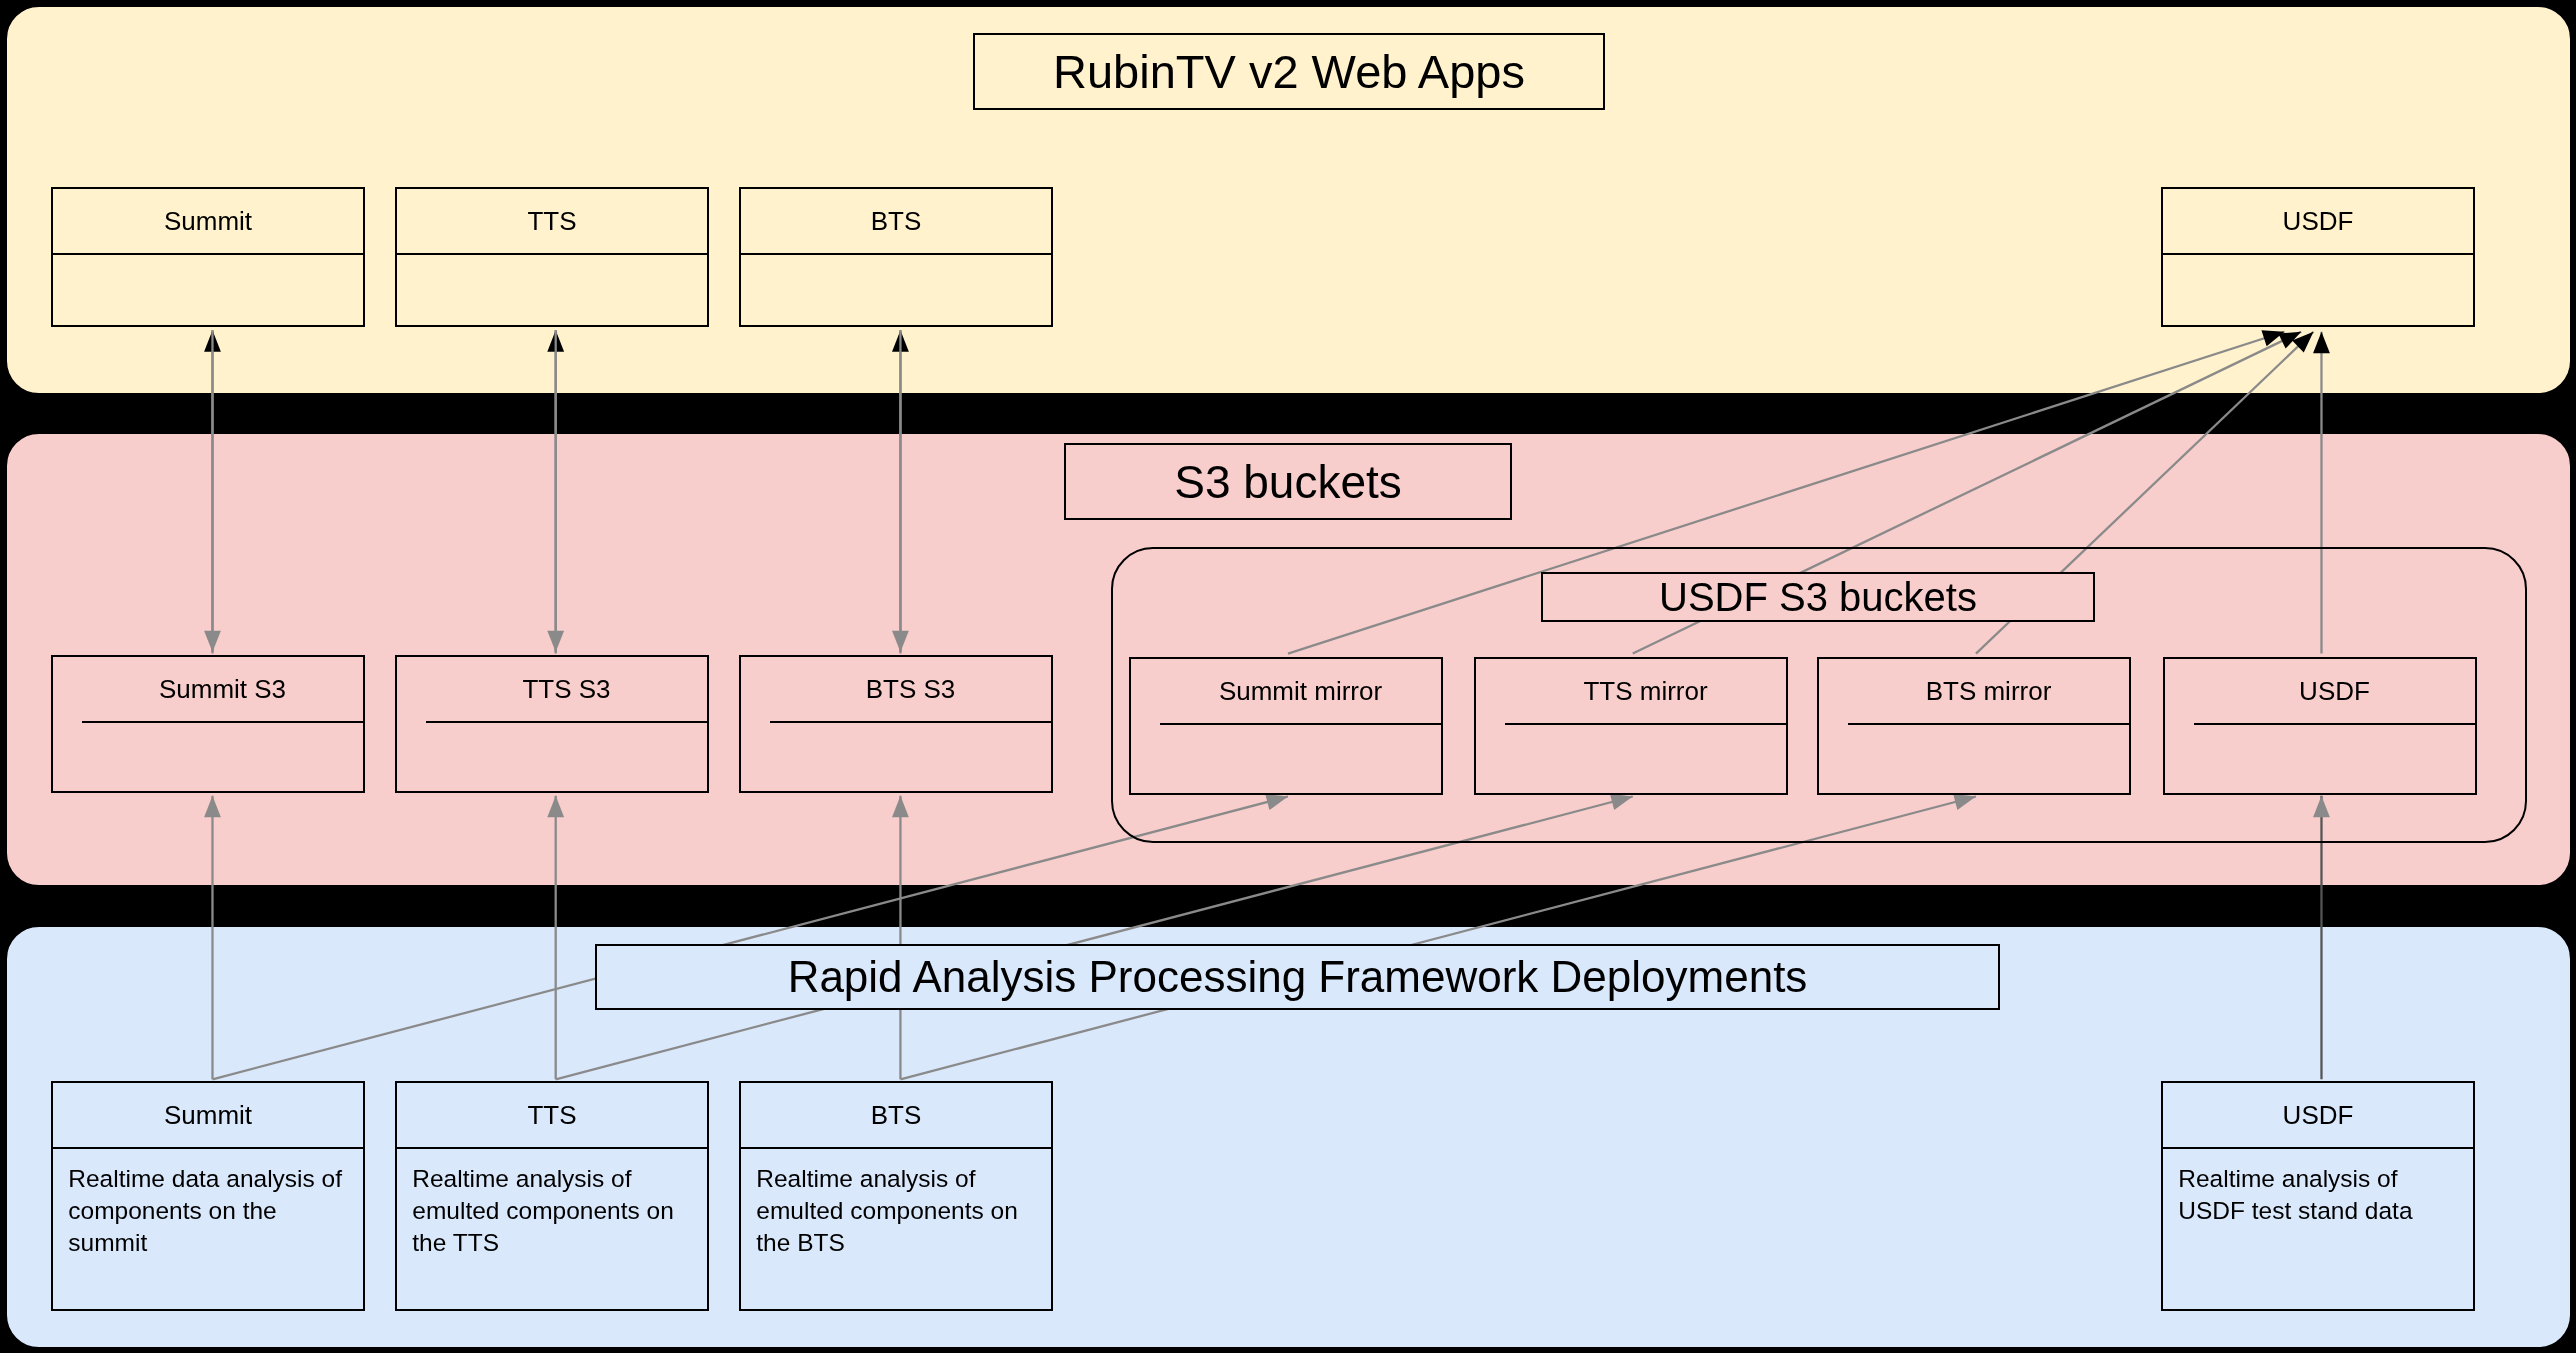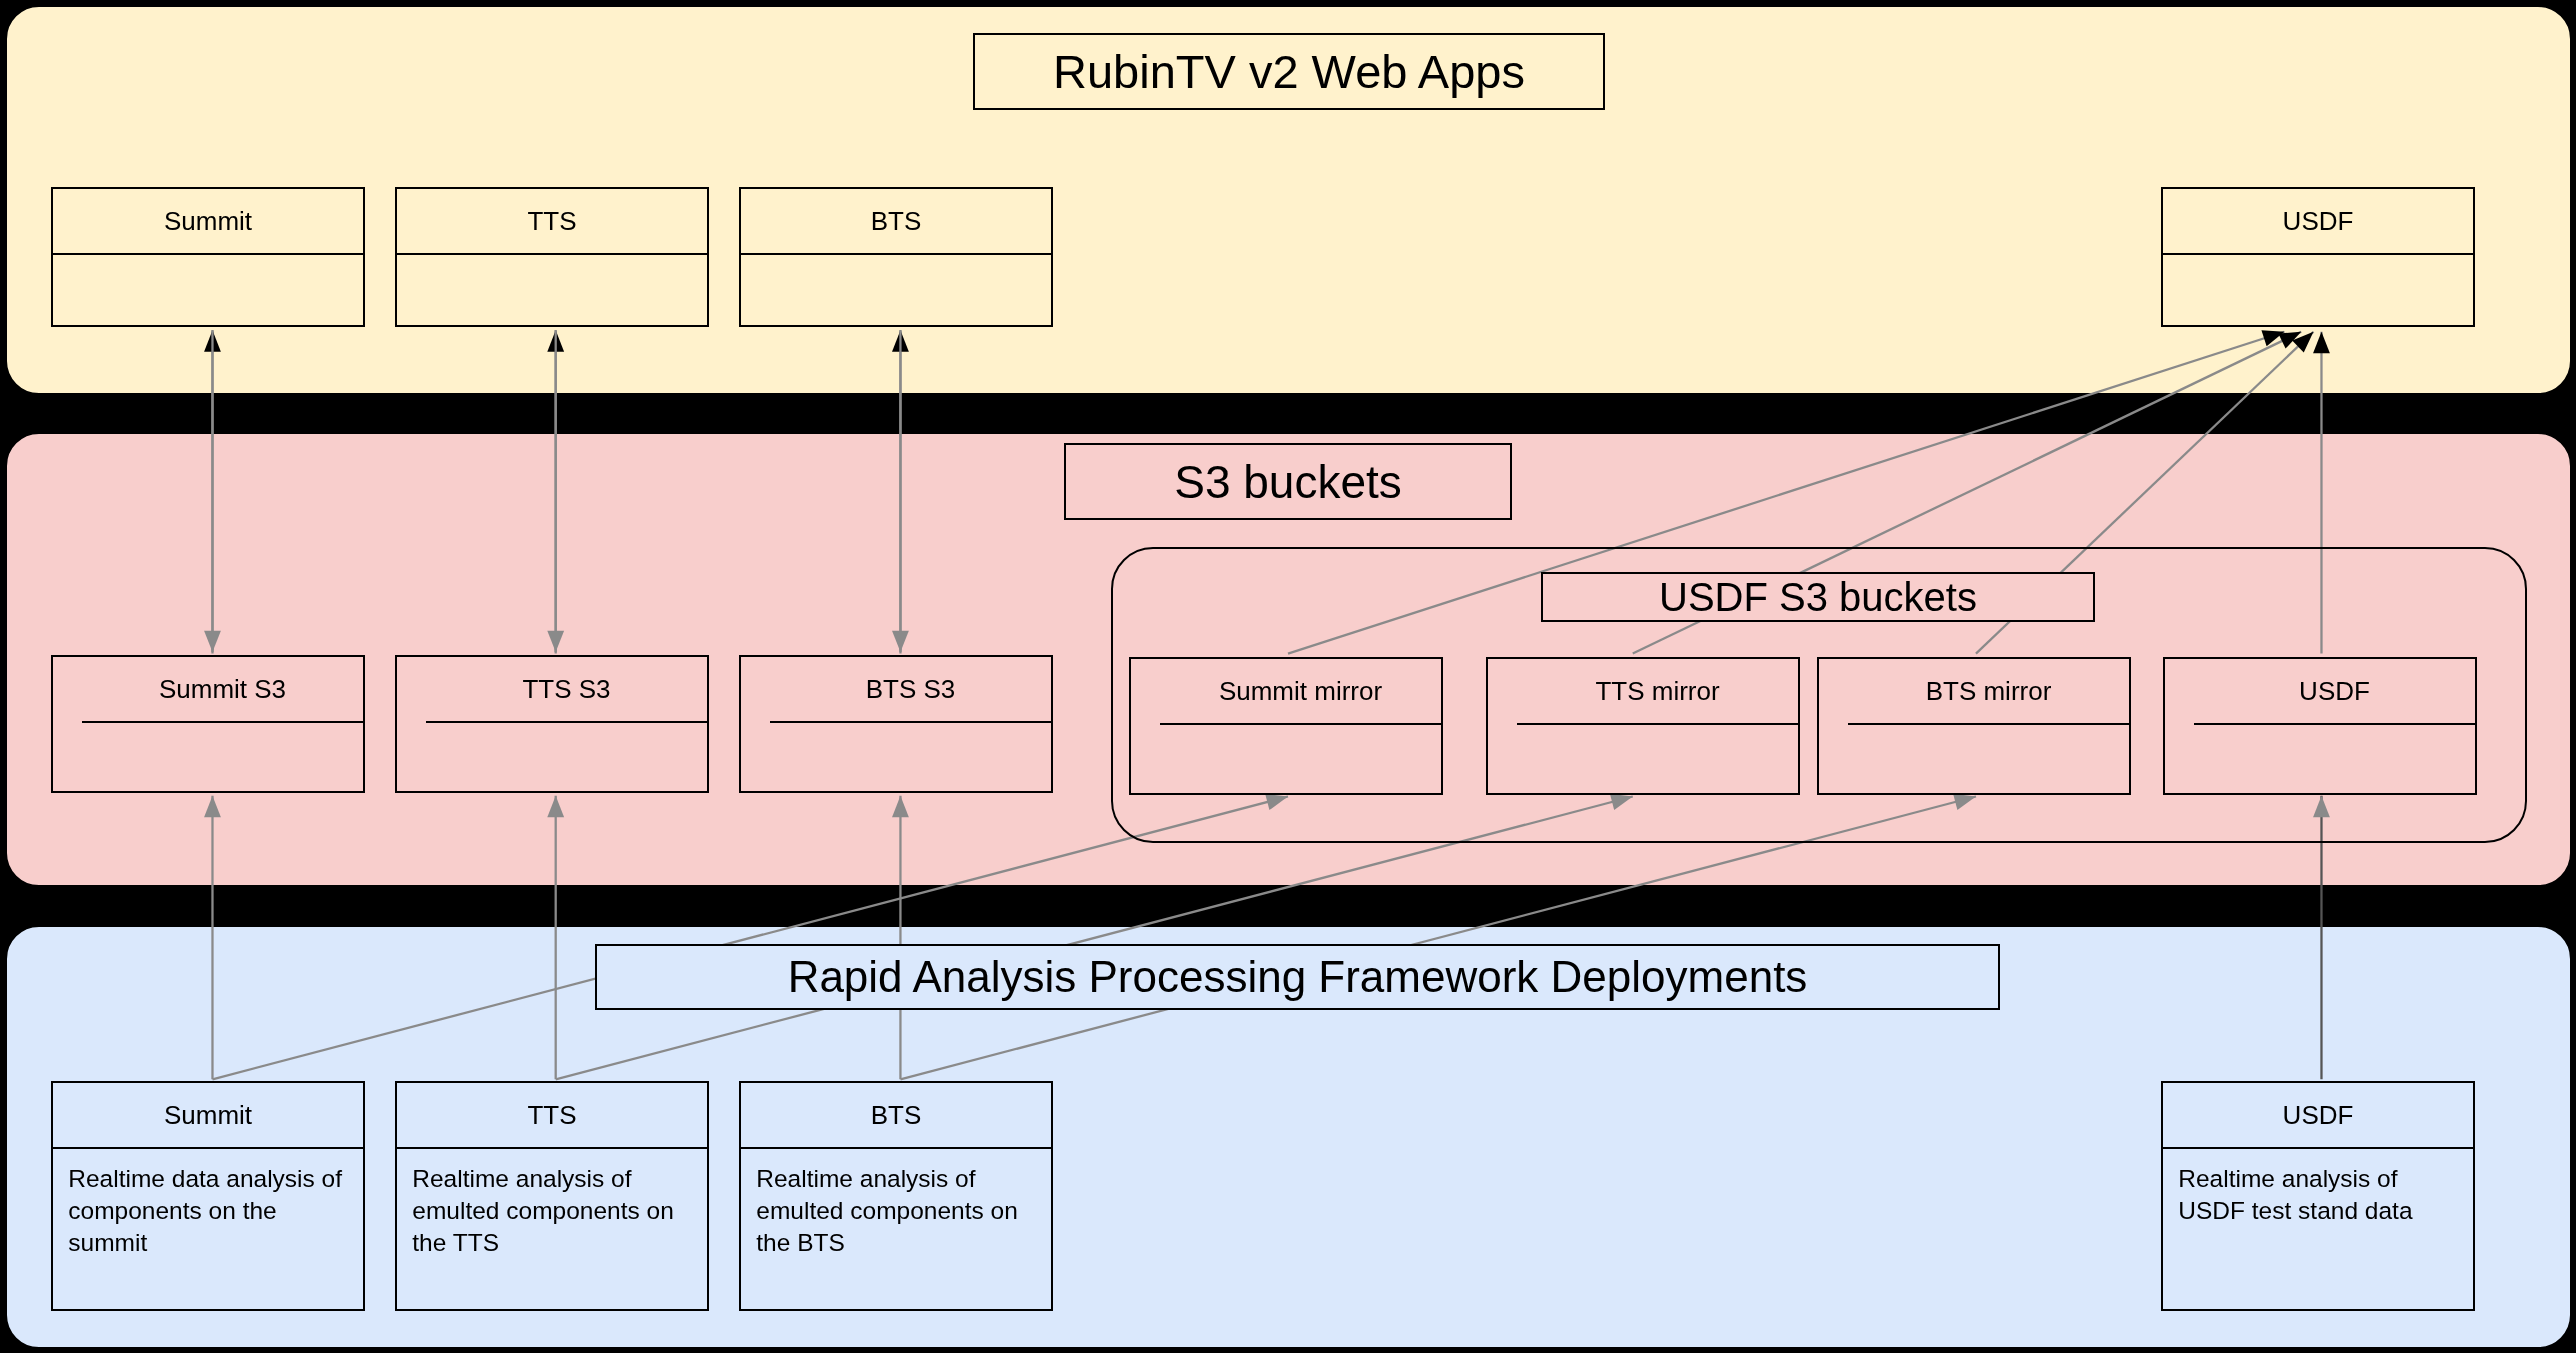--- a/index.html
+++ b/index.html
@@ -153,21 +153,21 @@
     <div class="box-body"></div>
   </div>
 
   <div class="group-container">
     <div class="title-box tb-red" style="left:428px; top:23px; width:554px; height:50px;">USDF S3 buckets</div>
 
     <div class="box bx-red" style="left:16px; top:108px; height:138px;">
       <div class="box-header">Summit mirror</div>
       <div class="box-body"></div>
     </div>
-    <div class="box bx-red" style="left:361px; top:108px; height:138px;margin-left:12px;">
+    <div class="box bx-red" style="left:361px; top:108px; height:138px;">
       <div class="box-header">TTS mirror</div>
       <div class="box-body"></div>
     </div>
     <div class="box bx-red" style="left:704px; top:108px; height:138px;">
       <div class="box-header">BTS mirror</div>
       <div class="box-body"></div>
     </div>
     <div class="box bx-red" style="left:1050px; top:108px; height:138px;">
       <div class="box-header">USDF</div>
       <div class="box-body"></div>

